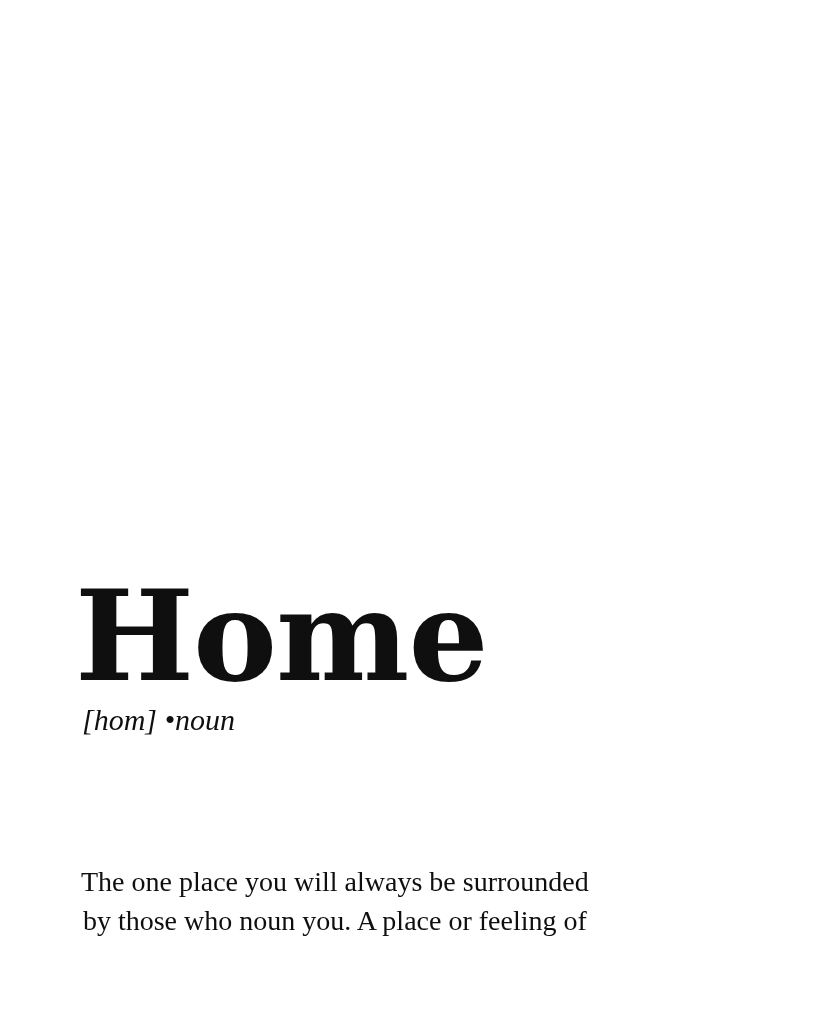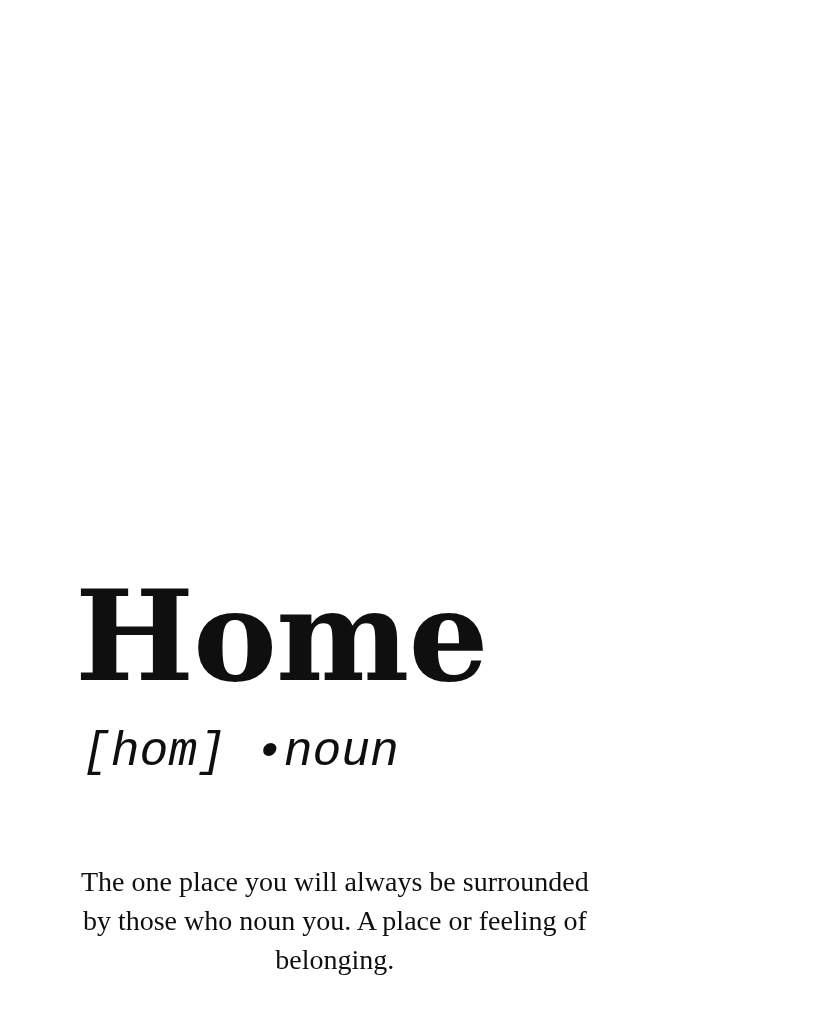--- a/index.html
+++ b/index.html
@@ -24,24 +24,24 @@
     font-weight: 700;
     font-size: 126px;
     line-height: 126px;
     letter-spacing: -1px;
     color: #0f0f0f;
     white-space: nowrap;
   }
   .pronunciation-line {
     position: absolute;
     left: 82px;
-    top: 729px;
-    font-family: Liberation Mono, monospace;
+    top: 697px;
+    font-family: Liberation Serif, serif;
     font-style: italic;
-    font-size: 48px;
+    font-size: 30px;
     line-height: 46px;
     color: #0f0f0f;
     white-space: nowrap;
   }
   .definition-text {
     position: absolute;
     left: 81px;
     top: 829px;
     font-family: "Liberation Serif", serif;
     font-size: 28px;
@@ -58,16 +58,15 @@
 
 <div class="poster-canvas">
 
   <div class="word-title">Home</div>
 
   <div class="pronunciation-line">[hom] •noun</div>
 
   <div class="definition-text">
     <div class="definition-line">The one place you will always be surrounded</div>
     <div class="definition-line">by those who noun you. A place or feeling of</div>
-    <div class="definition-line">belonging.</div>
   </div>
 
 </div>
 
 </body></html>

